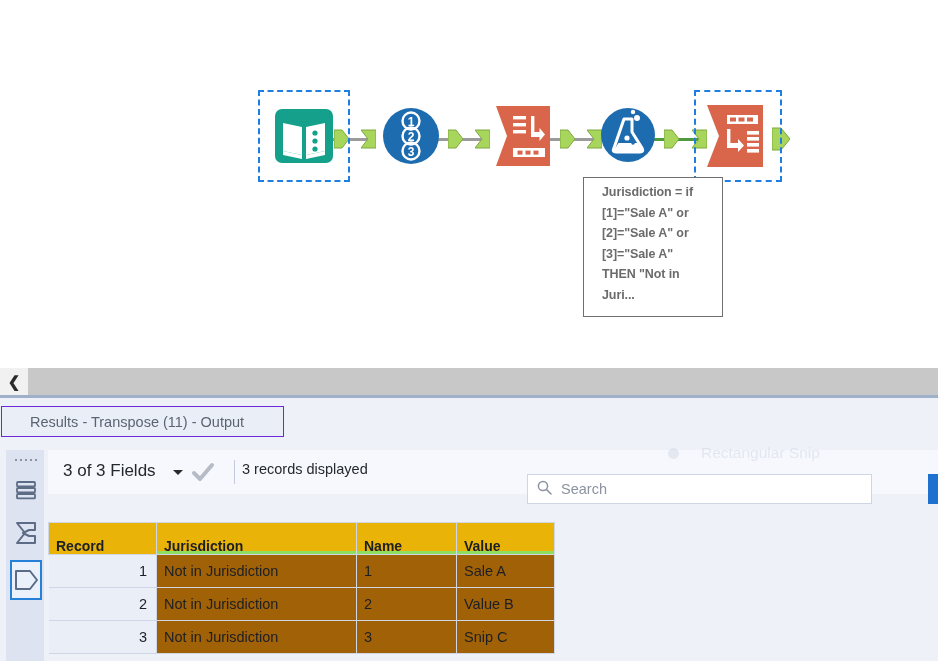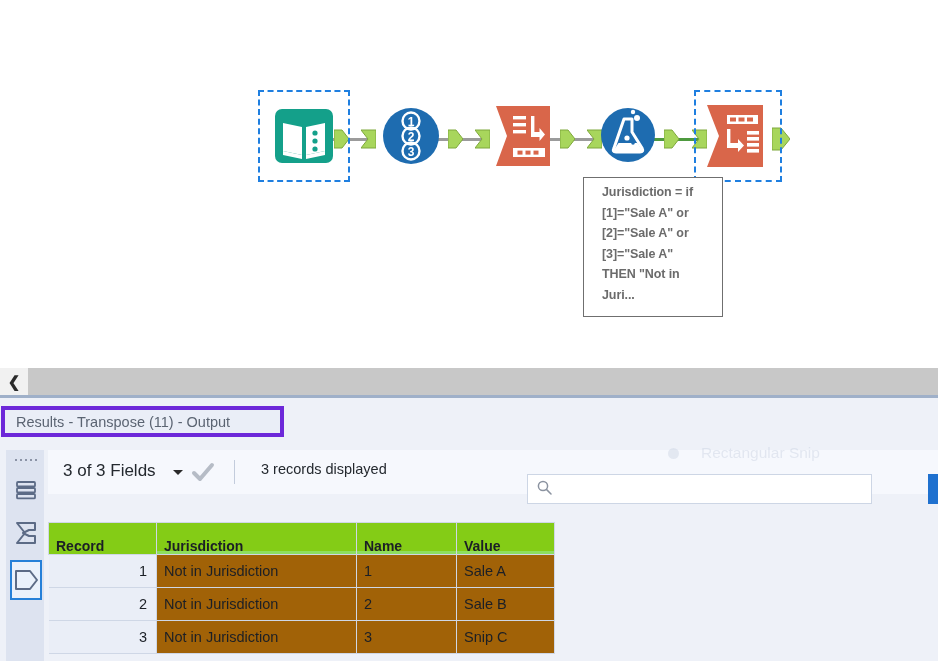--- a/index.html
+++ b/index.html
@@ -102,24 +102,24 @@
     background: #eef1f8;
     border-top: 2px solid #9fb0c9;
     box-sizing: border-box;
   }
 
   #results-title {
     position: absolute;
     left: 1px; top: 8px;
     width: 283px; height: 31px;
     background: #eaeef7;
-    border: 4px solid #6d28d9;
+    border: 1px solid #6d28d9;
     box-sizing: border-box;
     display: flex; align-items: center;
-    padding-left: 11px;
+    padding-left: 28px;
     font-size: 14.5px;
     color: #5b6472;
     white-space: nowrap;
   }
 
   
   #rail {
     position: absolute;
     left: 6px; top: 52px;
     width: 38px;
@@ -177,21 +177,21 @@
     width: 24px; height: 24px;
   }
   #toolbar-divider {
     position: absolute;
     left: 186px; top: 10px;
     width: 1px; height: 24px;
     background: #c3ccdc;
   }
   #records-label {
     position: absolute;
-    left: 213px; top: 11px;
+    left: 194px; top: 11px;
     font-size: 14.5px;
     color: #24292f;
     white-space: nowrap;
   }
 
   
   #search-box {
     position: absolute;
     left: 527px; top: 76px;
     width: 345px; height: 30px;
@@ -250,21 +250,21 @@
     width: 510px;
   }
   table.grid {
     border-collapse: collapse;
     table-layout: fixed;
     font-size: 14.5px;
     color: #1b1f26;
   }
   table.grid th {
     height: 25px;
-    background: #84cc16;
+    background: #eab308;
     border: 1px solid #cfd7e6;
     text-align: left;
     padding: 15px 0 0 7px;
     font-weight: bold;
     font-size: 14px;
     color: #1b1f26;
     box-sizing: border-box;
     position: relative;
   }
   table.grid th.underlined::after {
@@ -478,20 +478,21 @@
       <div id="records-label">3 records displayed</div>
     </div>
 
     <div id="search-box">
       <span id="search-icon">
         <svg width="15" height="15" viewBox="0 0 15 15">
           <circle cx="6" cy="6" r="4.6" fill="none" stroke="#8b93a0" stroke-width="1.5"></circle>
           <line x1="9.4" y1="9.4" x2="14" y2="14" stroke="#8b93a0" stroke-width="1.5" stroke-linecap="round"></line>
         </svg>
       </span>
+      <input id="search-input" type="text" placeholder="Search" style="">
     </div>
 
     <div id="blue-button"></div>
 
     <div id="grid">
       <table class="grid">
         <colgroup>
           <col class="c-rec">
             <col class="c-juris">
             <col class="c-name">
@@ -509,21 +510,21 @@
           <tr>
             <td class="rec">1</td>
             <td>Not in Jurisdiction</td>
             <td>1</td>
             <td>Sale A</td>
           </tr>
           <tr>
             <td class="rec">2</td>
             <td>Not in Jurisdiction</td>
             <td>2</td>
-            <td>Sale B</td>
+            <td>Value B</td>
           </tr>
           <tr>
             <td class="rec">3</td>
             <td>Not in Jurisdiction</td>
             <td>3</td>
             <td>Snip C</td>
           </tr>
         </tbody>
       </table>
     </div>

